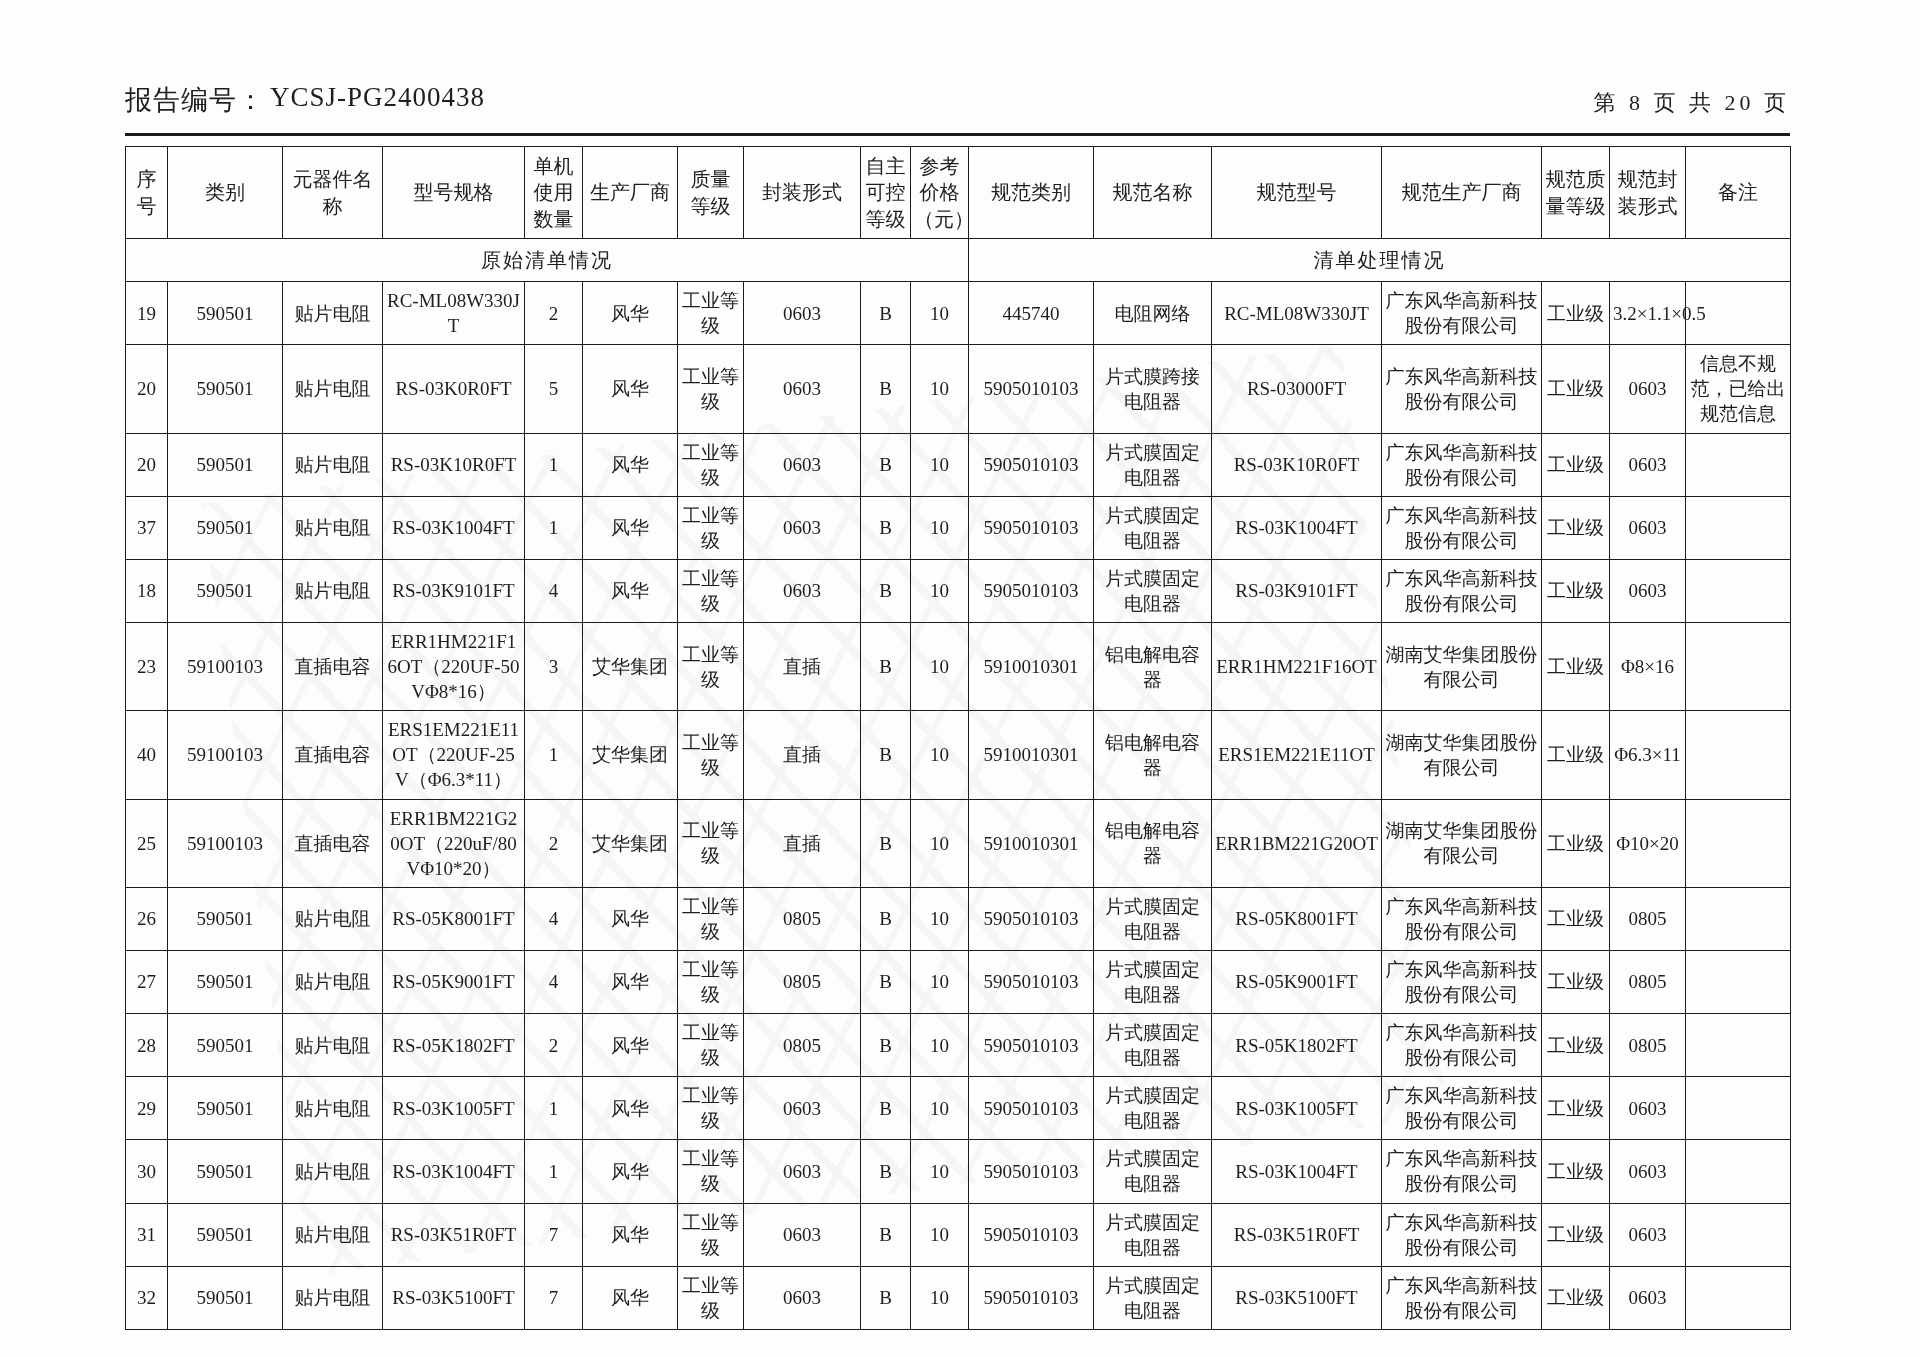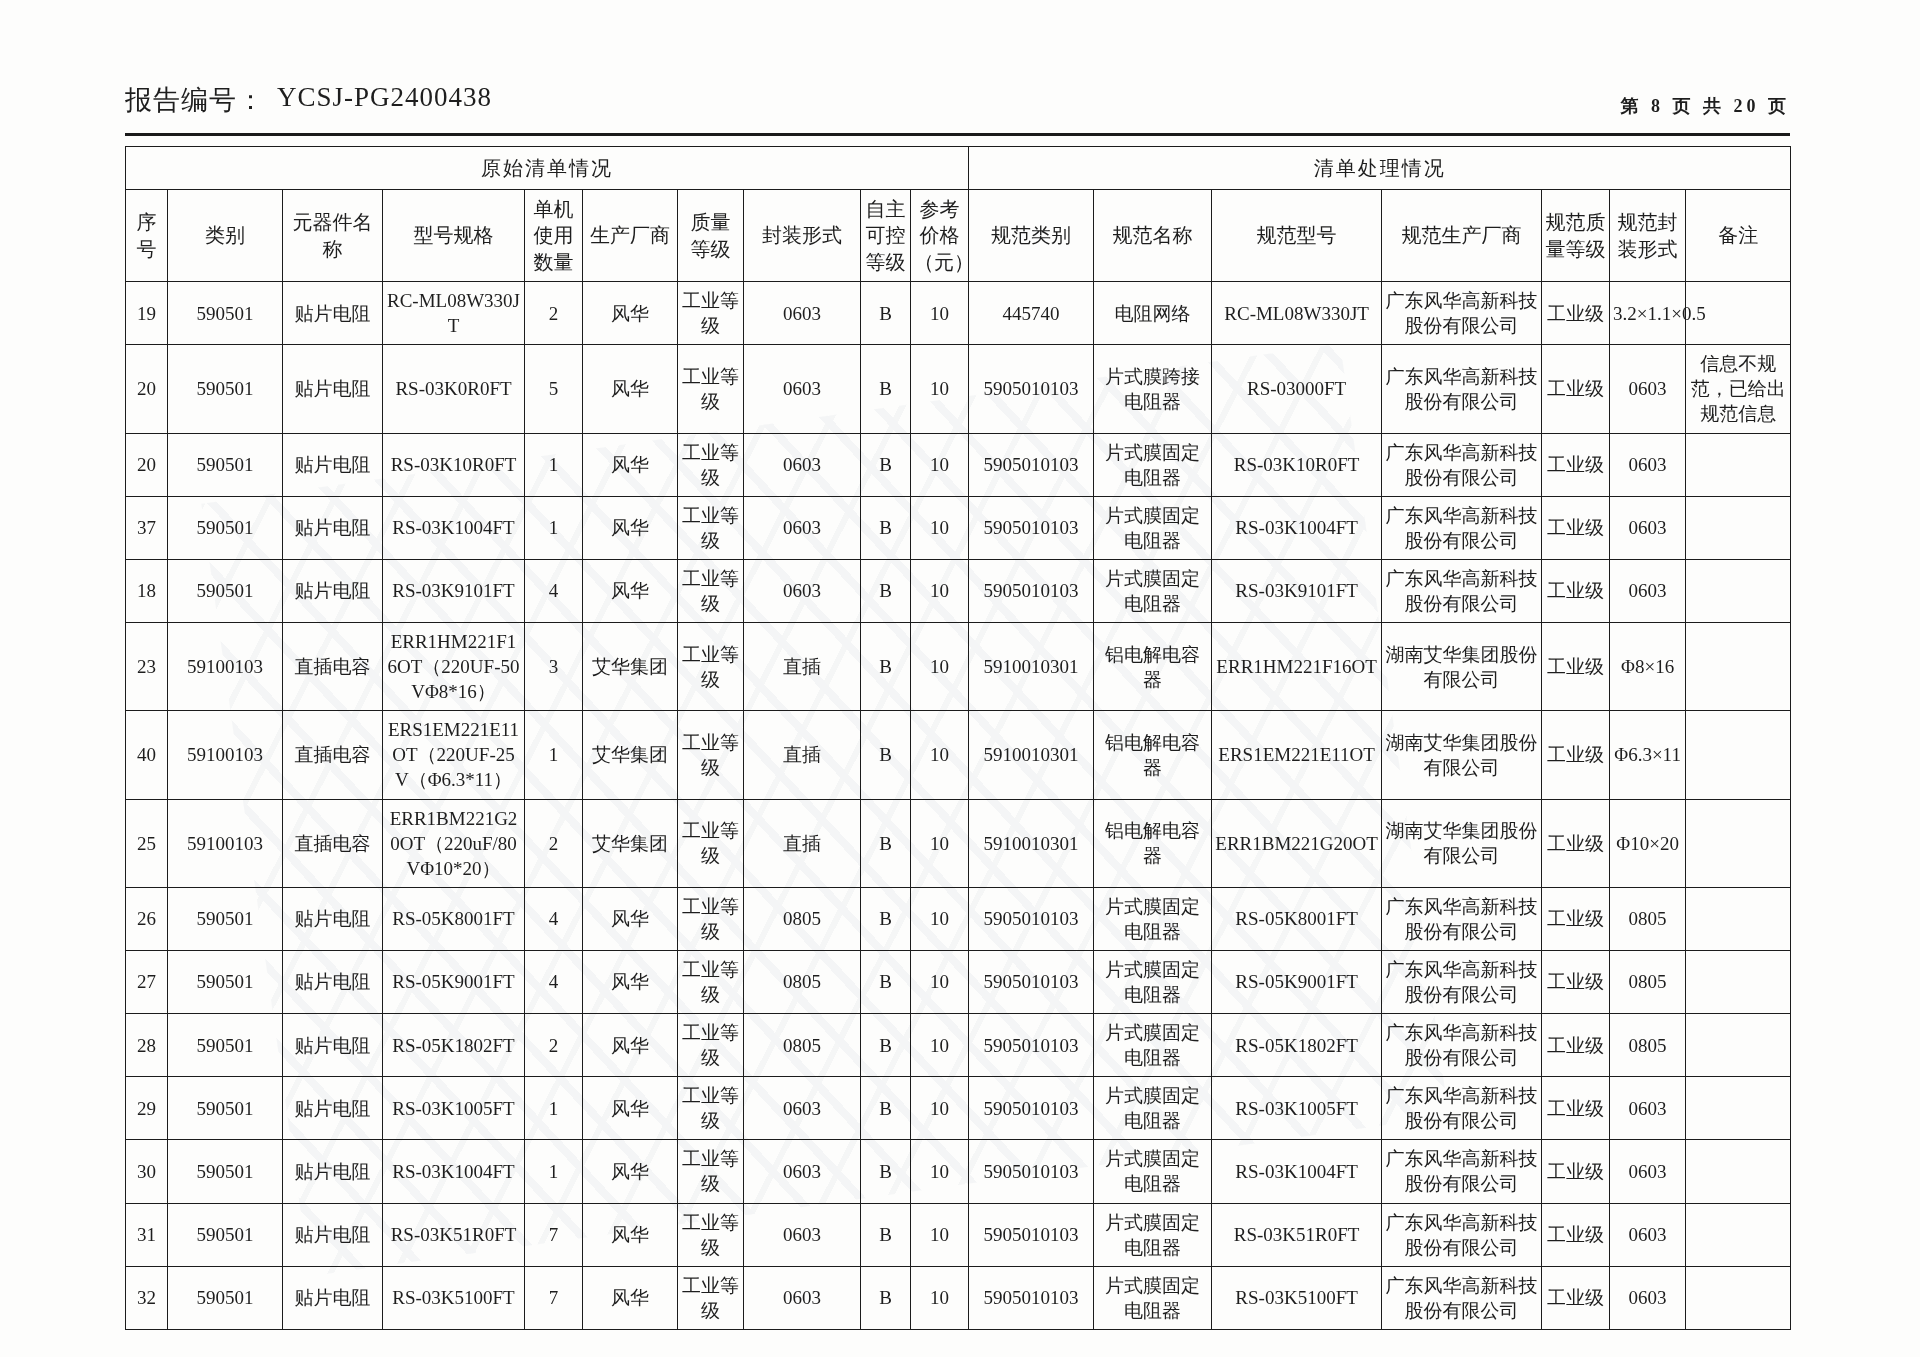--- a/index.html
+++ b/index.html
@@ -9,22 +9,22 @@
     background:#fdfdfc;
     font-family:"Liberation Serif","DejaVu Serif",serif;
     color:#1e1e1e;
     overflow:hidden;
   }
   .report-line{
     position:absolute;left:125px;top:82px;width:1665px;
     display:flex;justify-content:space-between;align-items:flex-end;
     font-size:27px;letter-spacing:1px;
   }
-  .report-no{display:flex;gap:12px;}
-  .page-info{font-size:18px;letter-spacing:4px;font-weight:bold;}
+  .report-no{display:flex;gap:5px;}
+  .page-info{font-size:22px;letter-spacing:4px;}
   .top-rule{
     position:absolute;left:125px;top:133px;width:1665px;height:3px;
     background:#1a1a1a;
   }
   table.main{
     position:absolute;left:125px;top:146px;
     width:1665px;
     border-collapse:collapse;
     table-layout:fixed;
     font-size:19px;
@@ -84,42 +84,42 @@
         <col style="width:125px">
         <col style="width:118px">
       <col style="width:170px">
         <col style="width:160px">
         <col style="width:68px">
       <col style="width:76px">
         <col style="width:105px">
     </colgroup>
     <thead>
       <tr>
-        <th class="group-hd" colspan="10">原始清单情况</th>
-        <th class="group-hd" colspan="7">清单处理情况</th>
-      </tr>
-      <tr>
         <th>序号</th>
         <th>类别</th>
         <th>元器件名称</th>
         <th>型号规格</th>
         <th>单机使用数量</th>
         <th>生产厂商</th>
         <th>质量等级</th>
         <th>封装形式</th>
         <th>自主可控等级</th>
         <th>参考价格（元）</th>
         <th>规范类别</th>
         <th>规范名称</th>
         <th>规范型号</th>
         <th>规范生产厂商</th>
         <th>规范质量等级</th>
         <th>规范封装形式</th>
         <th>备注</th>
       </tr>
+      <tr>
+        <th class="group-hd" colspan="10">原始清单情况</th>
+        <th class="group-hd" colspan="7">清单处理情况</th>
+      </tr>
     </thead>
     <tbody>
         <tr>
           <td>19</td>
           <td>590501</td>
           <td>贴片电阻</td>
           <td class="model-cell">RC-ML08W330JT</td>
           <td>2</td>
           <td>风华</td>
           <td>工业等级</td>

